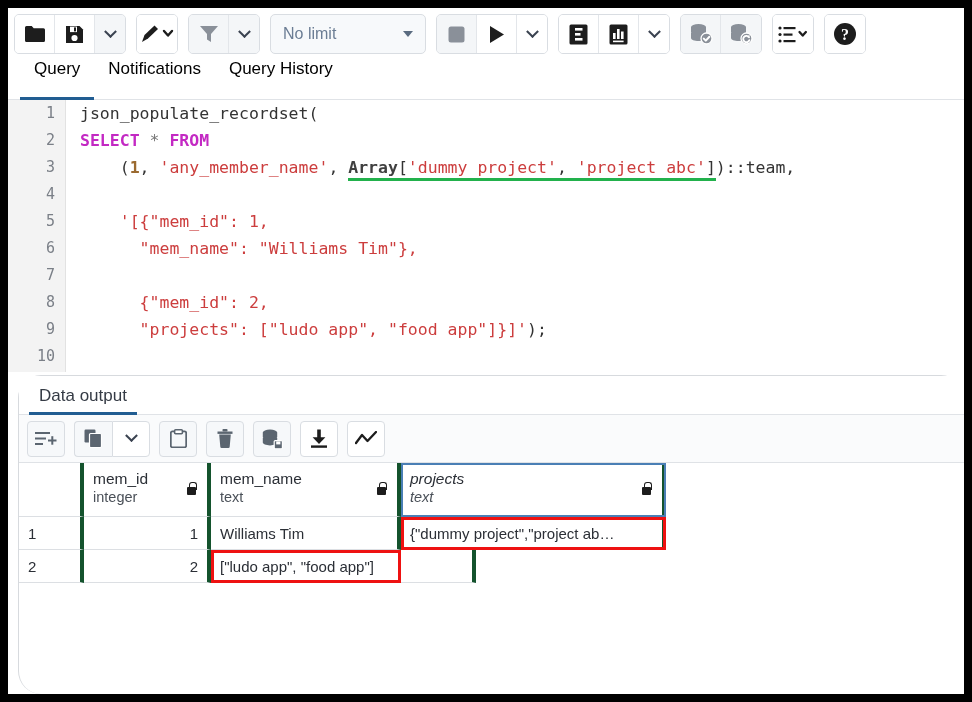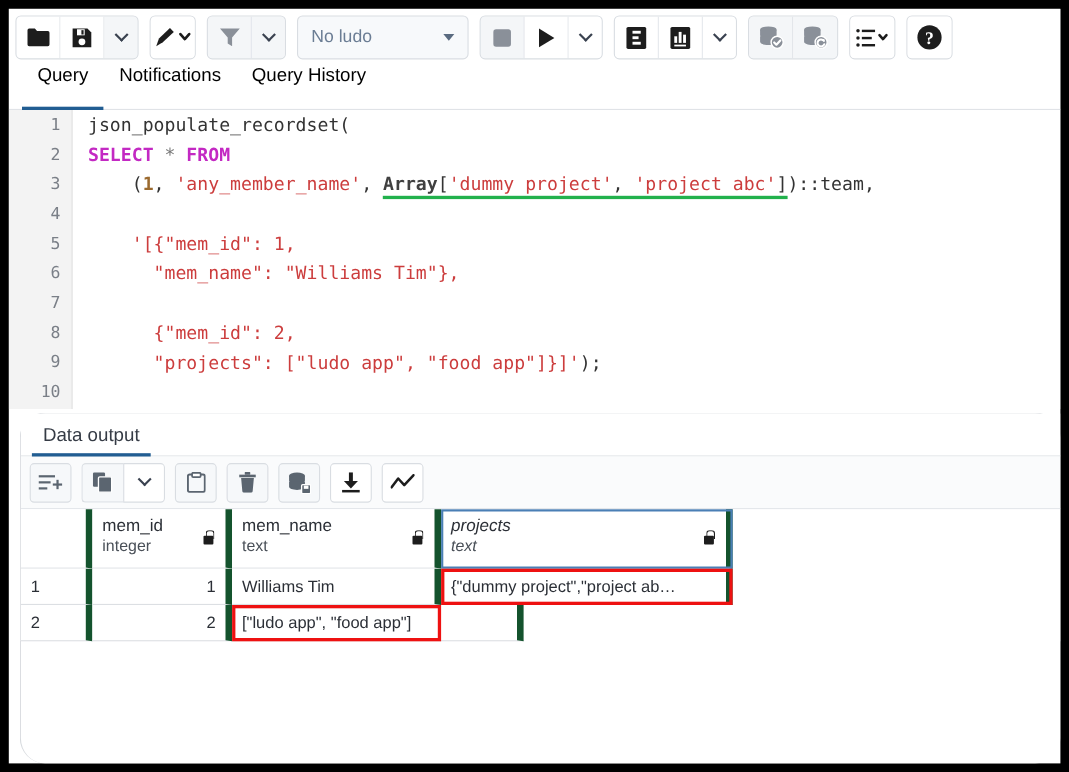--- a/index.html
+++ b/index.html
@@ -190,21 +190,21 @@
   .dgroup .dbtn:first-child { border-radius: 4px 0 0 4px; }
   .dgroup .dbtn:last-child { border-radius: 0 4px 4px 0; border-right-width: 1px; }
 
   
   .grid {
     position: relative;
     background: #ffffff;
   }
   .grid-row { display: flex; }
   .gcell {
-    border-right: 6px solid #14532d;
+    border-right: 4px solid #14532d;
     border-bottom: 1px solid #dcdfe3;
     background: #ffffff;
     position: relative;
   }
   .hcell {
     height: 54px;
     padding: 6px 9px;
     display: flex; align-items: flex-start; justify-content: space-between;
   }
   .hname { font-size: 15.5px; color: #2b2f36; line-height: 19px; }
@@ -297,21 +297,21 @@
         <svg width="20" height="18" viewBox="0 0 20 18">
             <path d="M1 1h18l-7 8v8l-4-2.5V9z" fill="#8a9099"></path>
           </svg>
       </div>
       <div class="tbtn flat narrow">
         <span class="chev"></span>
       </div>
     </div>
 
     <div class="limit-box">
-      <span class="limit-text">No ludo</span>
+      <span class="limit-text">No limit</span>
       <span class="caret"></span>
     </div>
 
     <div class="btn-group">
       <div class="tbtn flat">
         <svg width="17" height="17" viewBox="0 0 17 17">
             <rect x="0.5" y="0.5" width="16" height="16" rx="2.5" fill="#8a9099"></rect>
           </svg>
       </div>
       <div class="tbtn">

